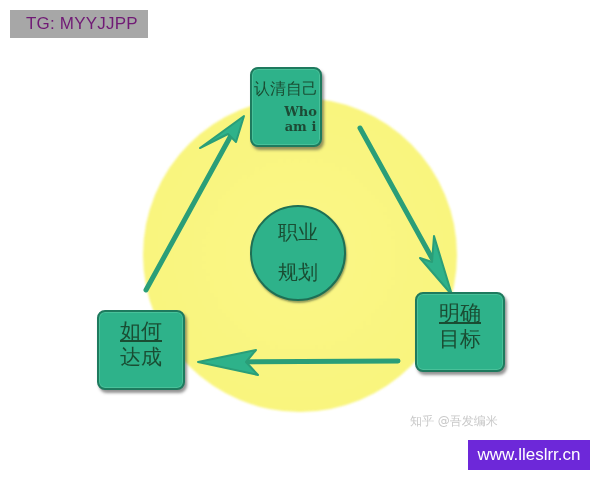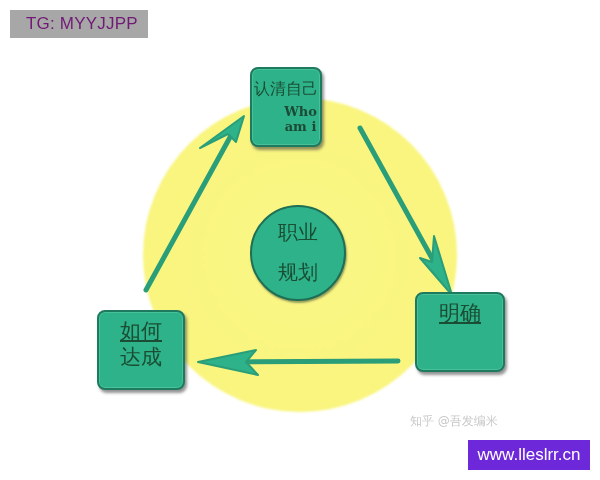--- a/index.html
+++ b/index.html
@@ -69,20 +69,21 @@
   <span class="line l2">规划</span>
 </div>
 
 <div class="box top-box">
   <span class="line cn">认清自己</span>
   <span class="line en">Who am i</span>
 </div>
 
 <div class="box right-box">
   <span class="line l1">明确</span>
+  <span class="line l2">目标</span>
 </div>
 
 <div class="box left-box">
   <span class="line l1">如何</span>
   <span class="line l2">达成</span>
 </div>
 
 <div class="wm">知乎 @吾发编米</div>
 
 <div class="url">www.lleslrr.cn</div>

